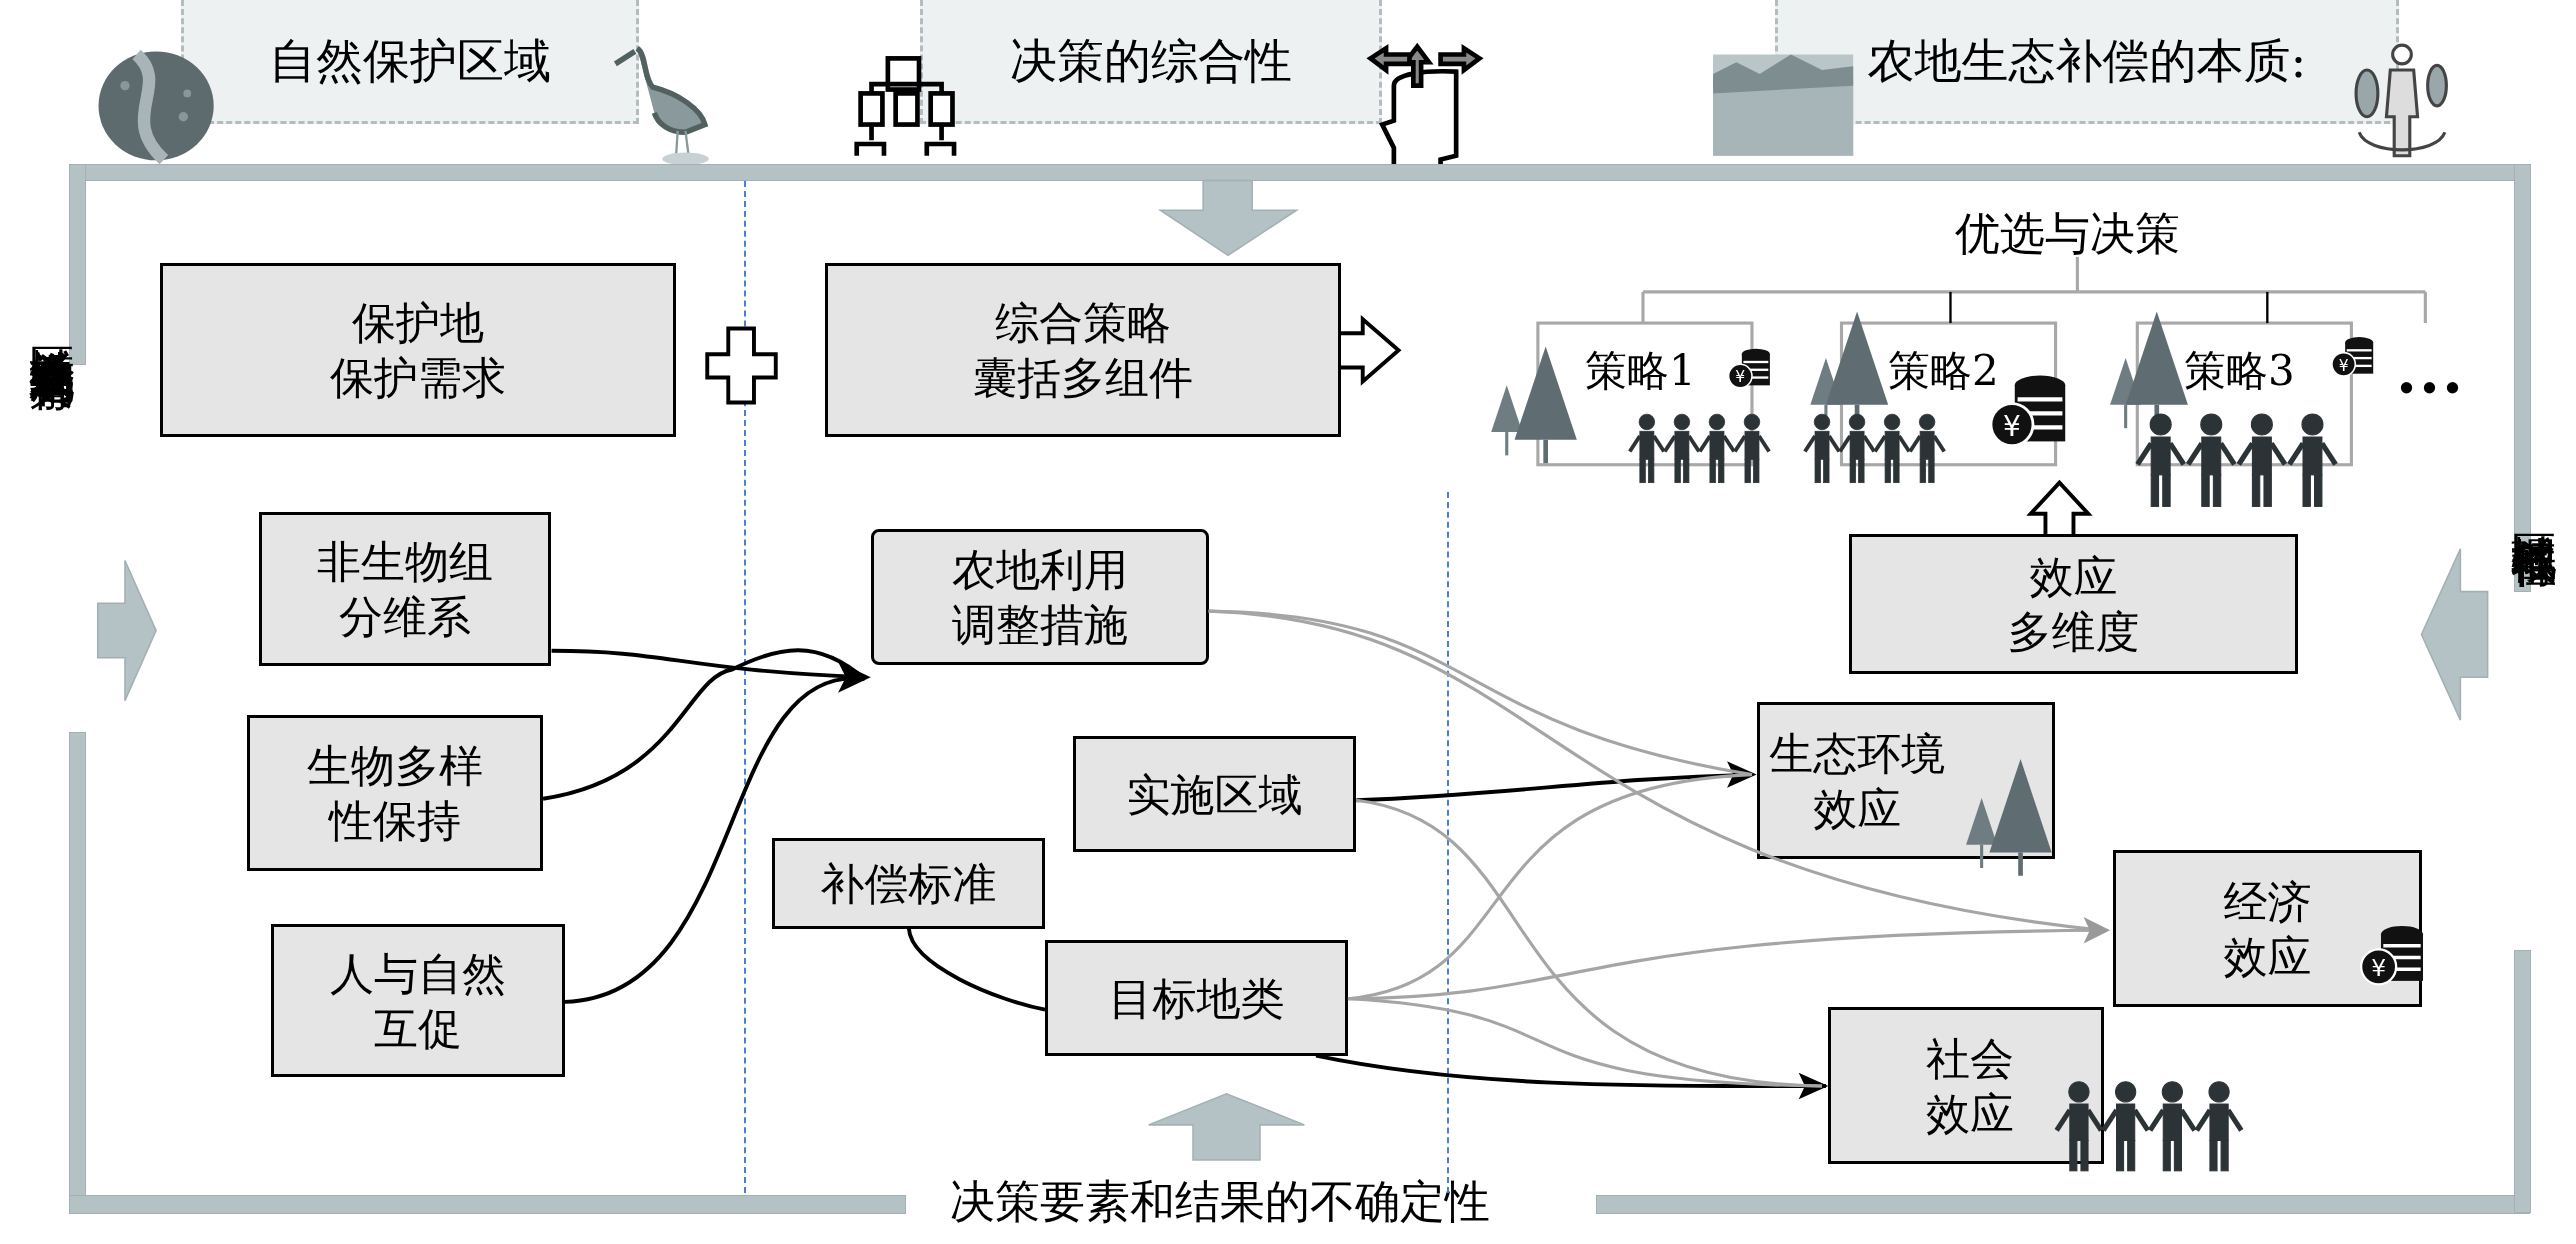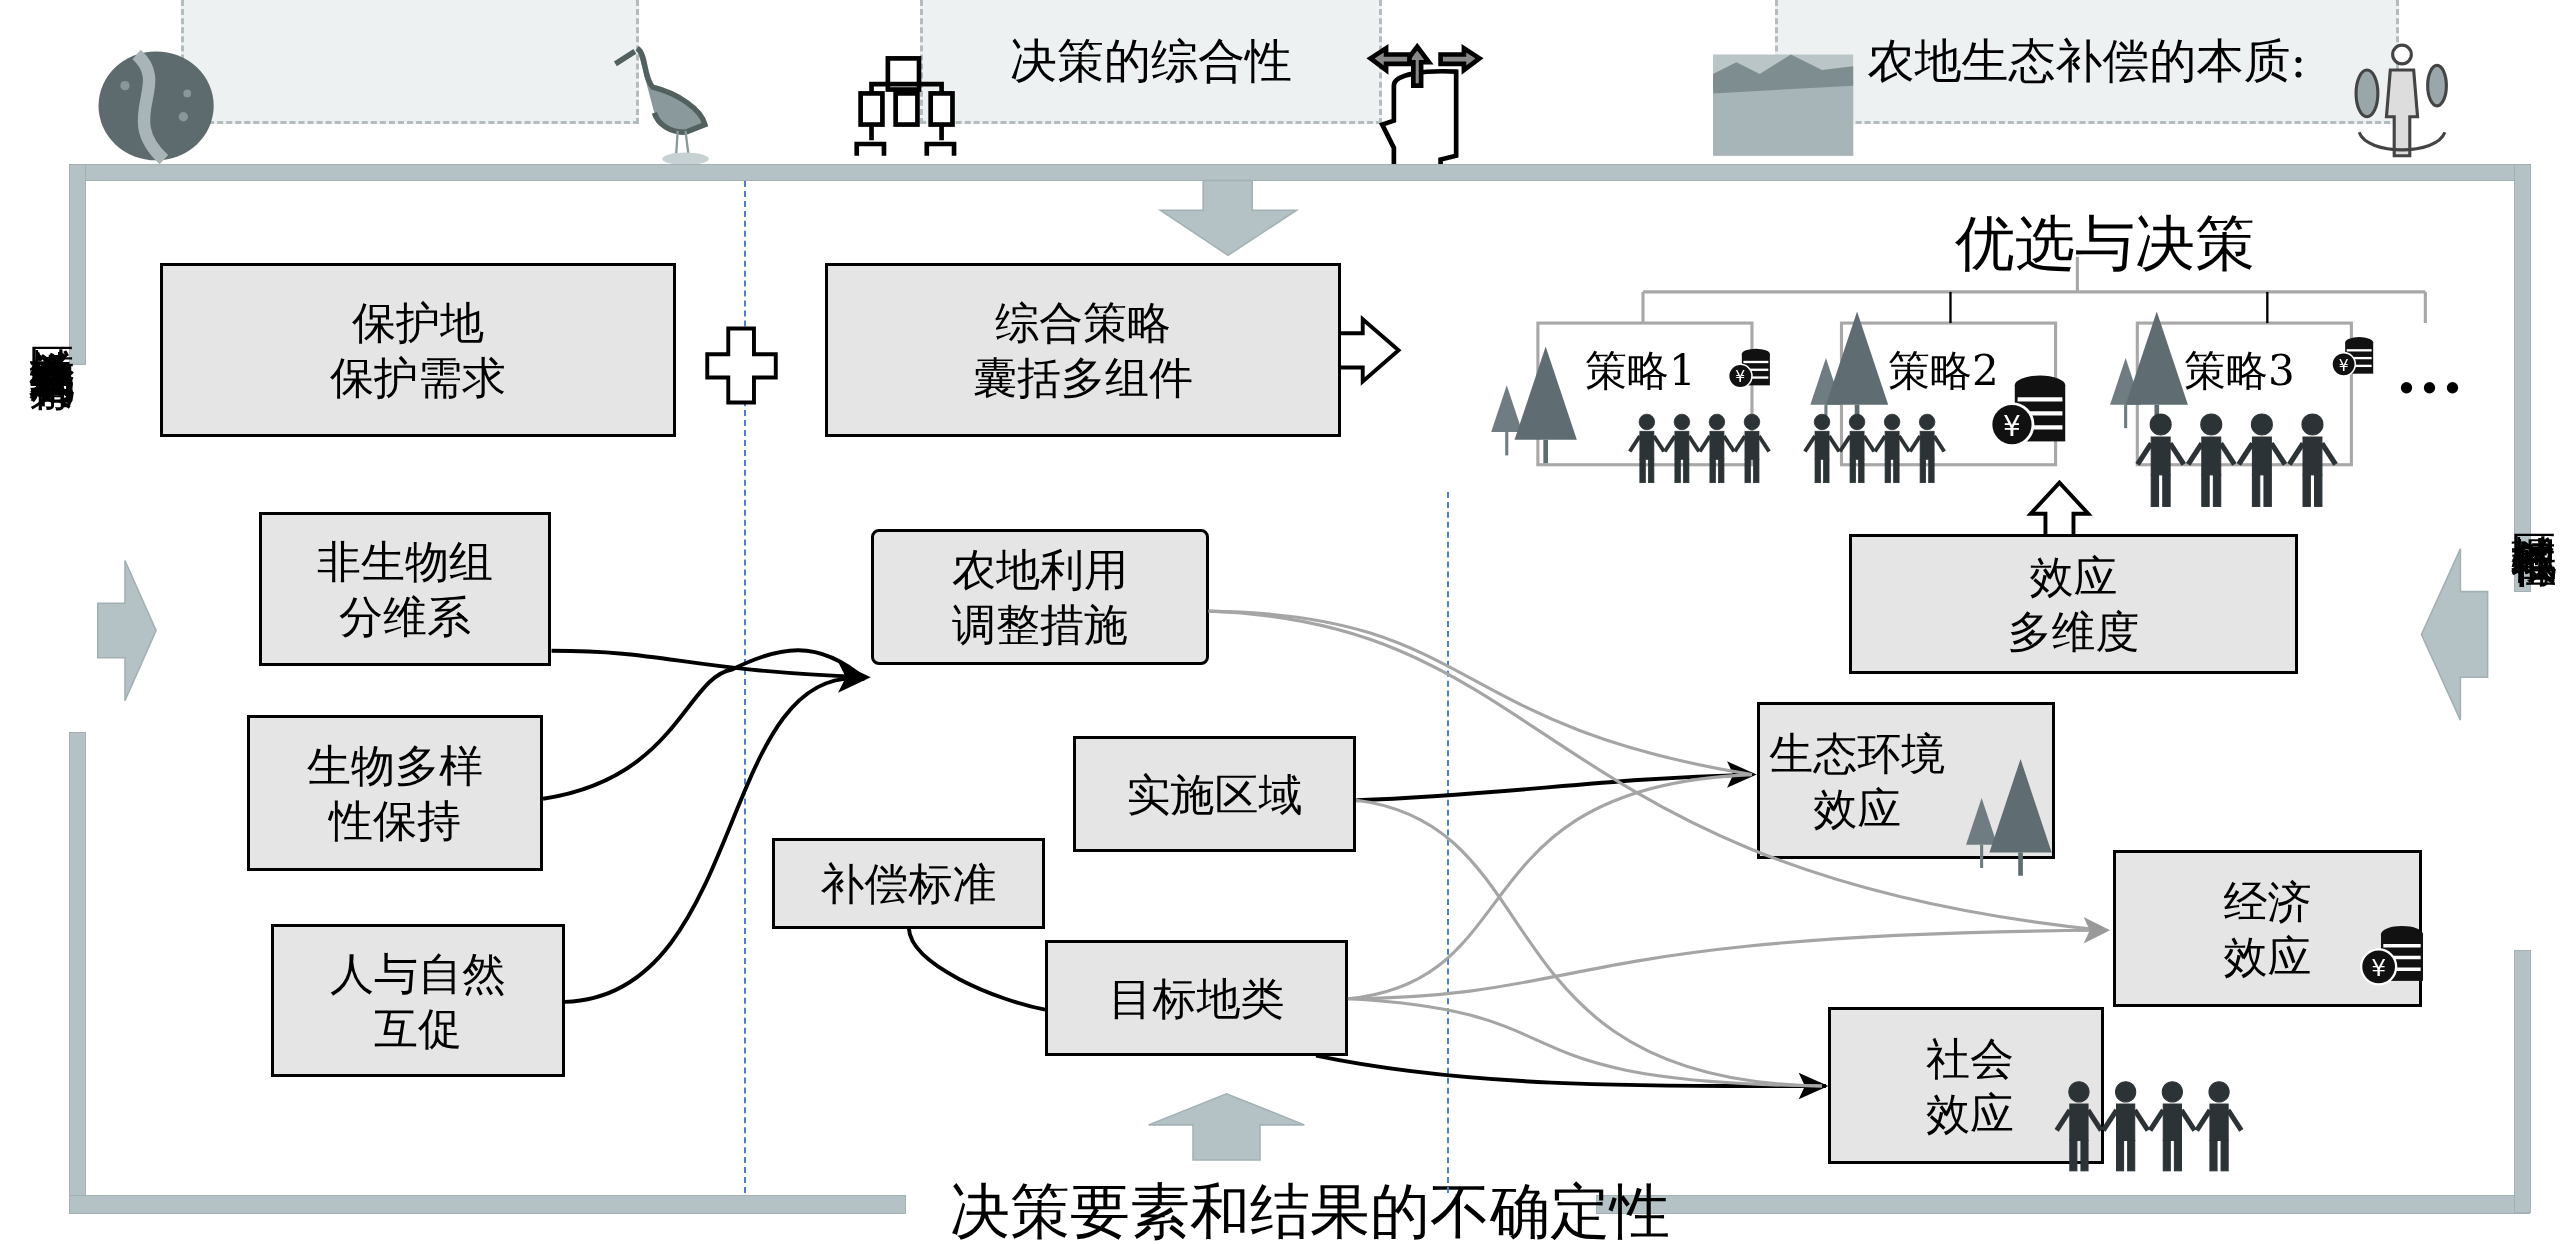--- a/index.html
+++ b/index.html
@@ -9,28 +9,29 @@
          display: flex; align-items: center; justify-content: center; text-align: center;
          font-size: 47px; line-height: 55px; }
   .bar { position: absolute; background: #b4c2c5; border: 1.6px solid #a3b1b4; box-sizing: border-box; }
   .box { position: absolute; box-sizing: border-box; border: 3.9px solid #000; display: flex;
          align-items: center; justify-content: center; text-align: center; font-size: 44px; line-height: 55px; }
   .box.dark { background: #e5e5e5; }
   .box.light { background: #e5e5e5; }
   .vtext { position: absolute; writing-mode: vertical-rl; text-orientation: upright;
            font-size: 45px; letter-spacing: 1.6px; }
   .dash { position: absolute; width: 0; border-left: 2.3px dashed #4a7fd6; }
-  .txt { position: absolute; font-size: 60px; white-space: nowrap; }
+  .txt { position: absolute; font-size: 45px; white-space: nowrap; }
   svg { position: absolute; left: 0; top: 0; overflow: visible; }
 </style>
 </head>
 <body>
 
 <div class="hdr" style="left:181px;top:0;width:452px;height:121px;">
   <div>
+      <div>自然保护区域</div>
     </div>
 </div>
 <div class="hdr" style="left:920px;top:0;width:456px;height:121px;">
   <div>
        <div>决策的综合性</div>
     </div>
 </div>
 <div class="hdr" style="left:1775px;top:0;width:618px;height:121px;">
   <div>
       <div>农地生态补偿的本质:</div>

